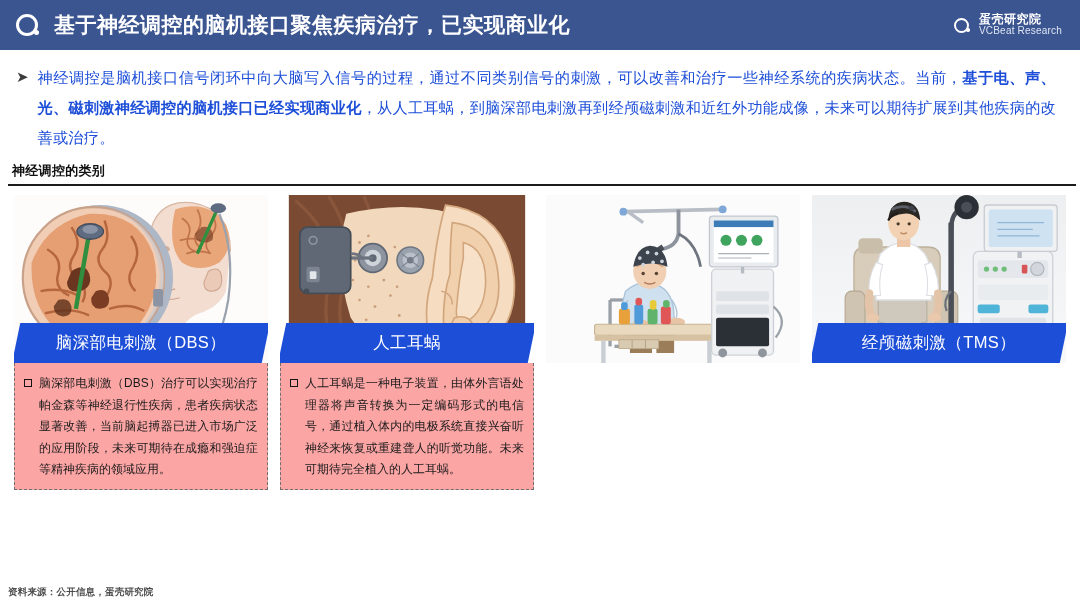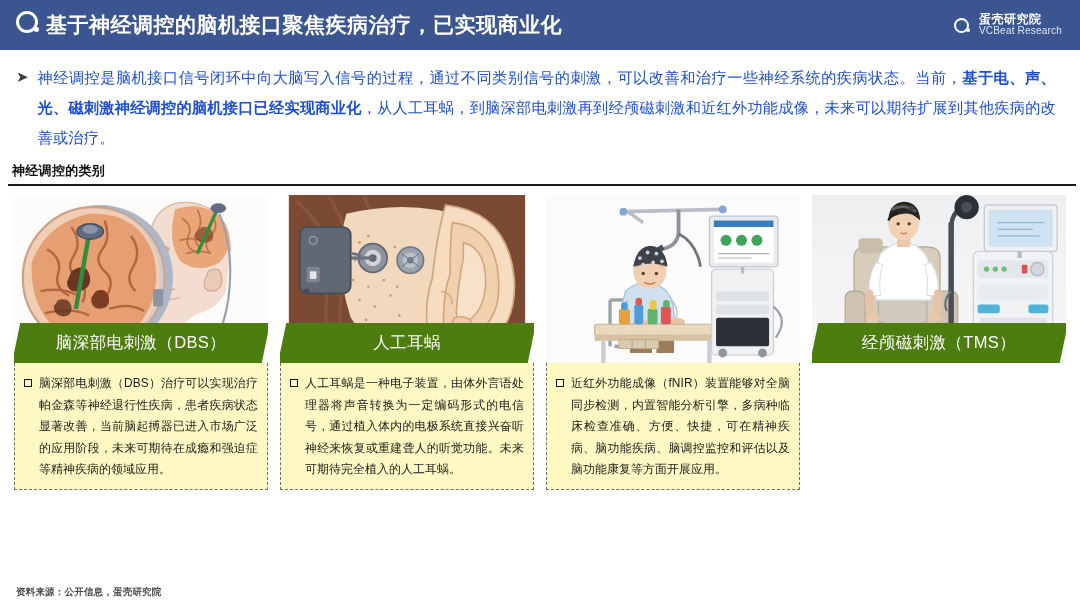--- a/index.html
+++ b/index.html
@@ -17,21 +17,22 @@
   .header {
     height: 50px;
     background: #3b5591;
     display: flex;
     align-items: center;
     padding: 0 18px 0 16px;
     position: relative;
   }
   .header-left {
     display: flex;
-    gap: 8px;
+    align-items: center;
+    gap: 16px;
     flex: 1;
   }
   .ring-logo {
     width: 22px;
     height: 22px;
     border: 3.5px solid #ffffff;
     border-radius: 50%;
     position: relative;
     flex: 0 0 auto;
   }
@@ -150,61 +151,61 @@
     inset: 0;
   }
 
   
   .banner {
     position: absolute;
     left: -2px;
     right: -2px;
     bottom: 0;
     height: 40px;
-    background: #4d7c0f;
+    background: #1d4ed8;
     clip-path: polygon(3.2% 0, 100% 0, 96.8% 100%, 0 100%);
     display: flex;
     align-items: center;
     justify-content: center;
   }
   .banner-text {
     color: #ffffff;
     font-size: 16.5px;
     letter-spacing: 0.4px;
     white-space: nowrap;
   }
 
   .body-box {
     border: 1px dashed #6f6f6f;
     border-top: none;
     flex: 1;
     display: flex;
     padding: 10px 9px 8px 9px;
     gap: 7px;
-    background: #fef9c3;
+    background: #fca5a5;
   }
   .sq-bullet {
     flex: 0 0 auto;
     width: 8px;
     height: 8px;
     border: 1.6px solid #141414;
     margin-top: 6px;
   }
   .body-text {
     font-size: 11.9px;
     line-height: 21.5px;
     color: #1a1a1a;
     text-align: justify;
     letter-spacing: 0.1px;
   }
 
   
   .footer {
     position: absolute;
-    left: 16px;
+    left: 8px;
     bottom: 9px;
     font-size: 9.5px;
     font-weight: bold;
     color: #4c4c4c;
     letter-spacing: 0.2px;
   }
 
   
   .art { width: 100%; height: 100%; display: block; }
 </style>
@@ -473,24 +474,20 @@
           <g stroke="#aab0b8" stroke-width="1">
             <line x1="156" y1="62" x2="202" y2="62"></line>
             <line x1="156" y1="66" x2="186" y2="66"></line>
           </g>
           <path d="M178 74 L178 80" stroke="#b6bbc2" stroke-width="3"></path>
 
           <path d="M206 110 q14 12 2 28" stroke="#9aa0a8" stroke-width="2" fill="none"></path>
         </svg>
       </div>
     </div>
-    <div class="body-box">
-      <span class="sq-bullet"></span>
-      <div class="body-text">近红外功能成像（fNIR）装置能够对全脑同步检测，内置智能分析引擎，多病种临床检查准确、方便、快捷，可在精神疾病、脑功能疾病、脑调控监控和评估以及脑功能康复等方面开展应用。</div>
-    </div>
   </div>
 
   <div class="card">
     <div class="figure">
       <div class="figure-img">
         <svg class="art" viewBox="0 0 230 170" preserveAspectRatio="xMidYMid slice">
           <defs>
             <linearGradient id="tmsbg" x1="0" y1="0" x2="0" y2="1">
               <stop offset="0" stop-color="#eceef0"></stop>
               <stop offset="1" stop-color="#f8f9fa"></stop>

